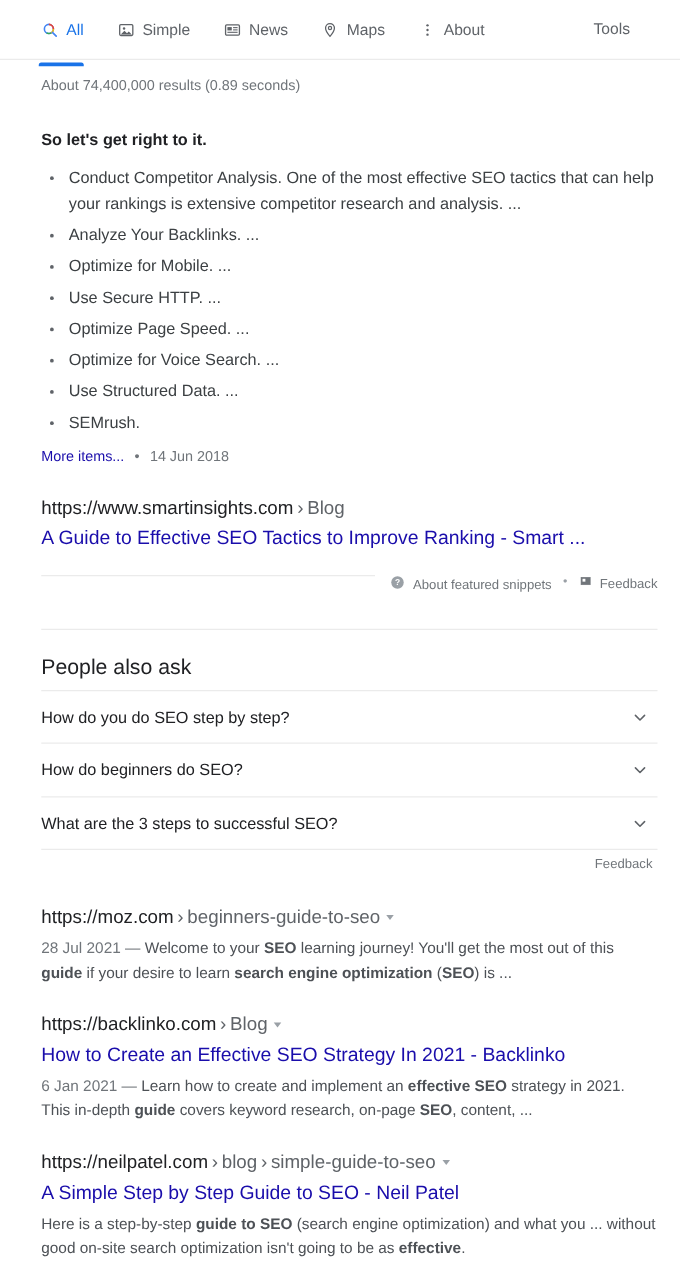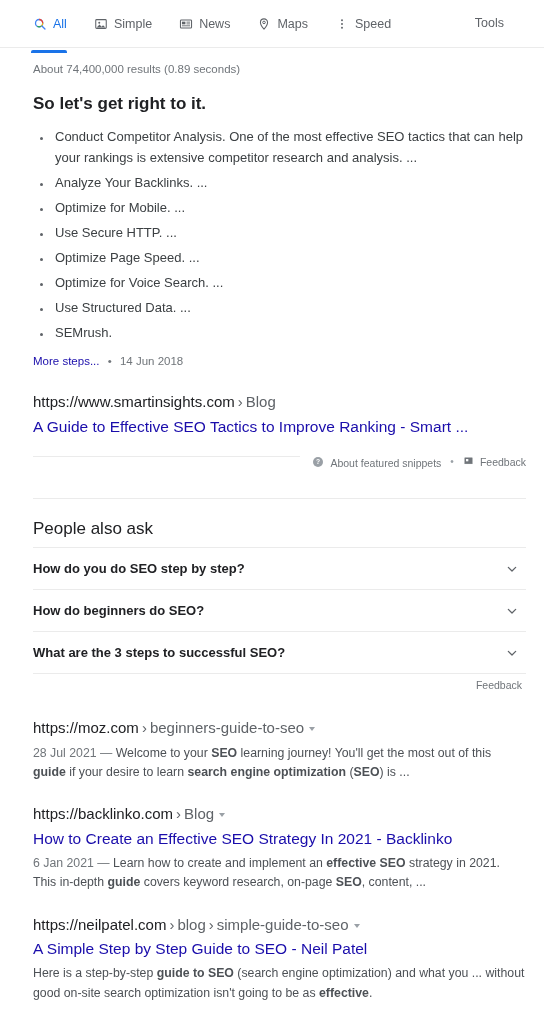--- a/index.html
+++ b/index.html
@@ -53,26 +53,26 @@
     cursor: pointer;
     padding-right: 24px;
   }
 
   
   .page { padding-left: 33px; padding-right: 18px; max-width: 544px; }
   .stats {
     font-size: 11.5px;
     color: #70757a;
     margin-top: 15px;
-    margin-bottom: 18px;
+    margin-bottom: 28px;
   }
 
   
   .fs-heading {
-    font-size: 17px;
+    font-size: 13px;
     font-weight: bold;
     color: #202124;
     margin: 0 0 10px 0;
     line-height: 1.35;
   }
   ul.fs-list {
     margin: 0 0 4px 0;
     padding-left: 20px;
     list-style: disc;
   }
@@ -171,21 +171,21 @@
     line-height: 1.4;
   }
   .paa-row {
     border-top: 1px solid #ebebeb;
     display: flex;
     align-items: center;
     justify-content: space-between;
     padding: 12px 0 11px 0;
     cursor: pointer;
   }
-  .paa-q { font-size: 13px; color: #202124; line-height: 1.4; font-weight: bold; }
+  .paa-q { font-size: 13px; color: #202124; line-height: 1.4; }
   .chev {
     width: 16px; height: 16px; flex: none;
     margin-right: 6px;
   }
   .paa-foot {
     display: flex; align-items: center; justify-content: flex-end;
     border-top: 1px solid #ebebeb;
     padding-top: 5px;
   }
   .paa-foot .feedback {
@@ -256,21 +256,21 @@
     </div>
 
     <div class="navitem">
       <span class="navicon">
         <svg viewBox="0 0 24 24" width="14" height="14">
           <circle cx="12" cy="5.6" r="1.65" fill="#5f6368"></circle>
           <circle cx="12" cy="12" r="1.65" fill="#5f6368"></circle>
           <circle cx="12" cy="18.4" r="1.65" fill="#5f6368"></circle>
         </svg>
       </span>
-      <span>Speed</span>
+      <span>About</span>
     </div>
 
   </div>
   <div class="tools">Tools</div>
 </div>
 
 <div class="page">
 
   <div class="stats">About 74,400,000 results (0.89 seconds)</div>
 
@@ -283,21 +283,21 @@
       <li>Analyze Your Backlinks. ...</li>
       <li>Optimize for Mobile. ...</li>
       <li>Use Secure HTTP. ...</li>
       <li>Optimize Page Speed. ...</li>
       <li>Optimize for Voice Search. ...</li>
       <li>Use Structured Data. ...</li>
       <li>SEMrush.</li>
     </ul>
 
     <div class="fs-more">
-      <span class="moreitems">More steps...</span>
+      <span class="moreitems">More items...</span>
       <span class="dot">•</span>
       <span>14 Jun 2018</span>
     </div>
 
     <div class="fs-source">
       <div class="url-line">
         <span>https://www.smartinsights.com</span><span class="sep">›</span><span class="crumb">Blog</span>
       </div>
       <div class="result-title">A Guide to Effective SEO Tactics to Improve Ranking - Smart ...</div>
     </div>

